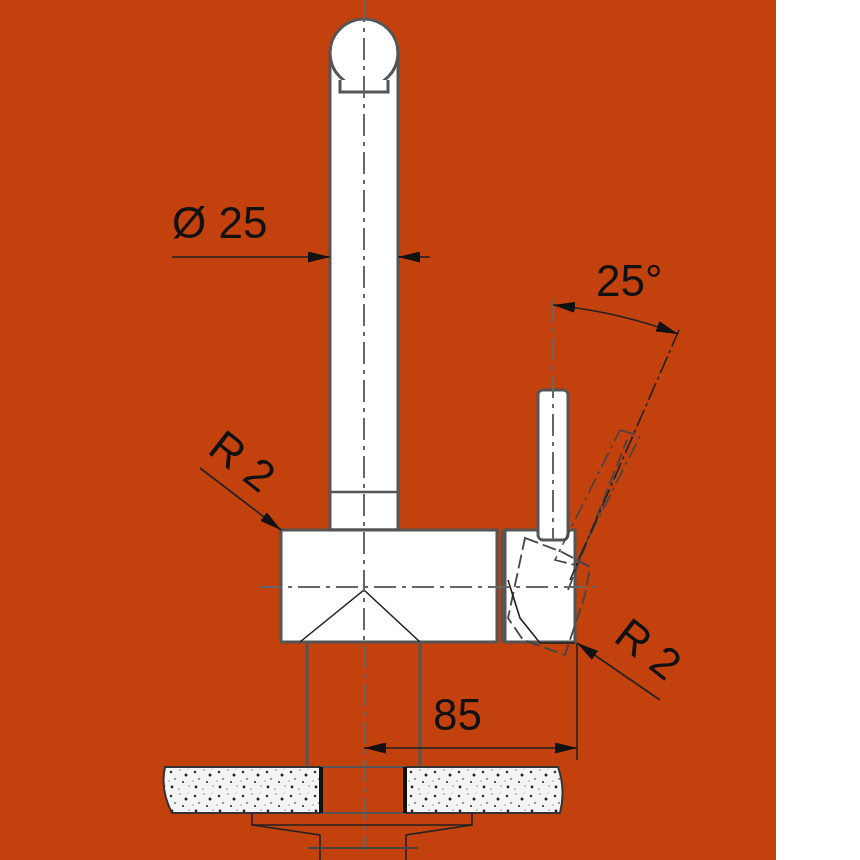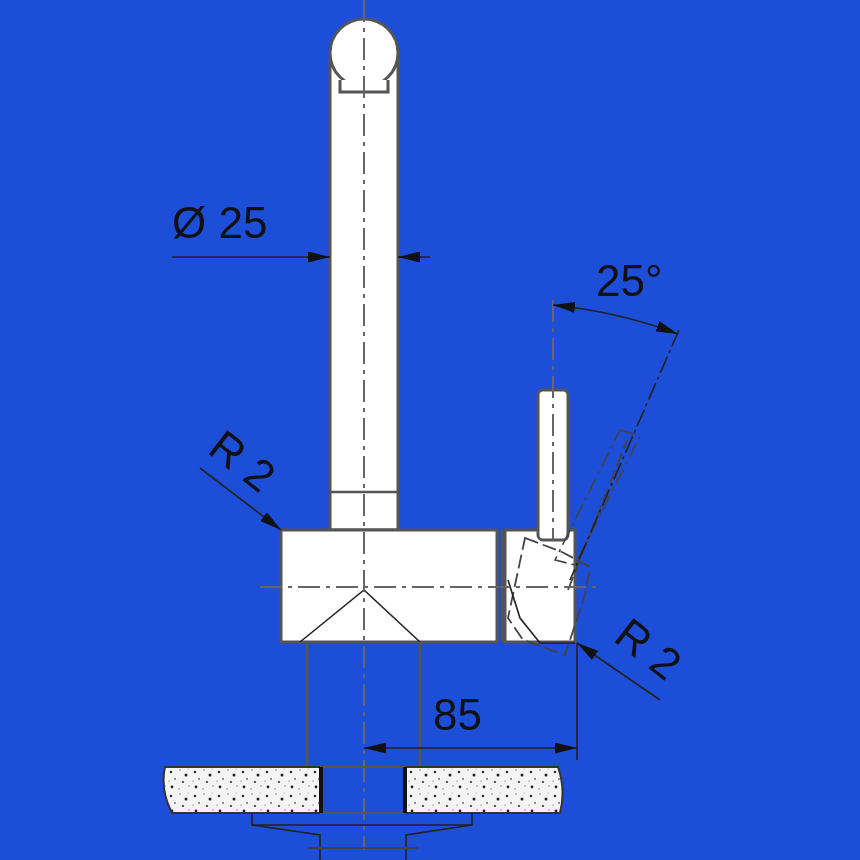--- a/index.html
+++ b/index.html
@@ -1,16 +1,16 @@
 <!DOCTYPE html>
 <html><head>
 <meta charset="utf-8">
 <style>
   html, body { margin: 0; padding: 0; background: #ffffff; }
-  #canvas { position: relative; width: 860px; height: 860px; overflow: hidden; background: #1d4ed8; }
+  #canvas { position: relative; width: 776px; height: 860px; overflow: hidden; background: #c2410c; }
   svg { position: absolute; left: 0; top: 0; }
   .dimtxt { font-family: "Liberation Sans", sans-serif; font-size: 44px; fill: #111111; }
   .thin { stroke: #222; stroke-width: 1.6; fill: none; }
   .body { stroke: #555; stroke-width: 3; fill: #ffffff; }
   .center { stroke: #666; stroke-width: 2; stroke-dasharray: 22 6 4 6; fill: none; }
   .hidden { stroke: #444; stroke-width: 1.8; stroke-dasharray: 14 5; fill: none; }
   .ghost { stroke: #444; stroke-width: 1.6; stroke-dasharray: 16 5 3 5; fill: none; }
 </style>
 </head>
 <body>

